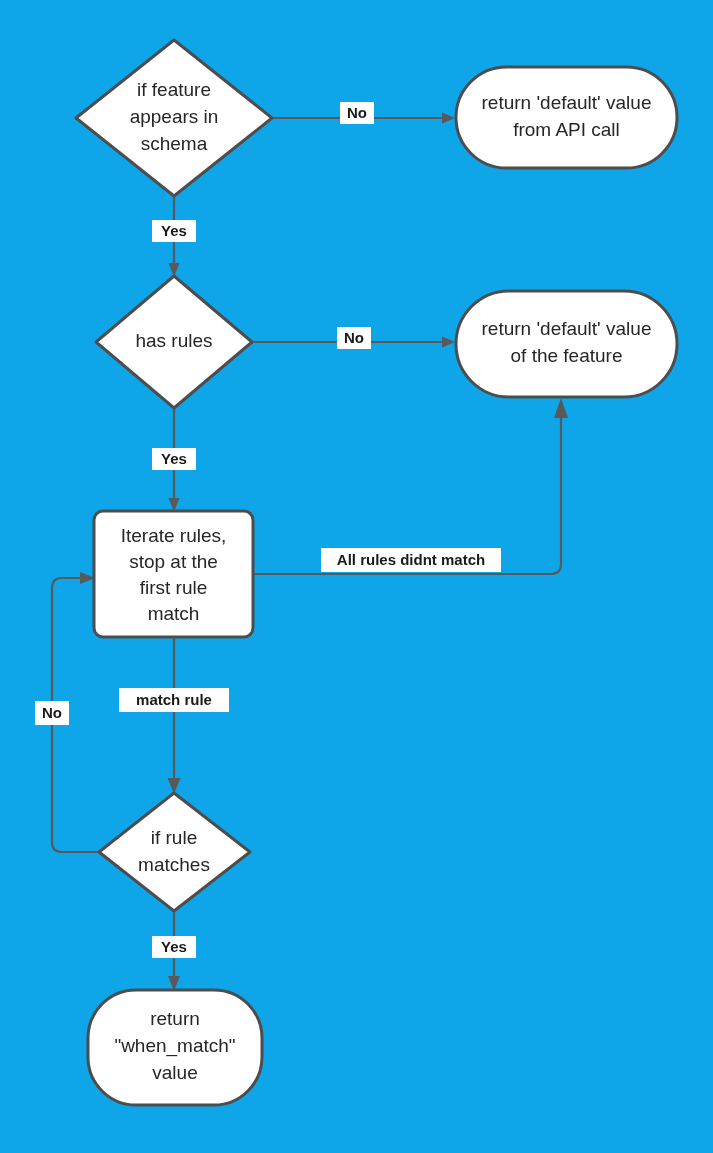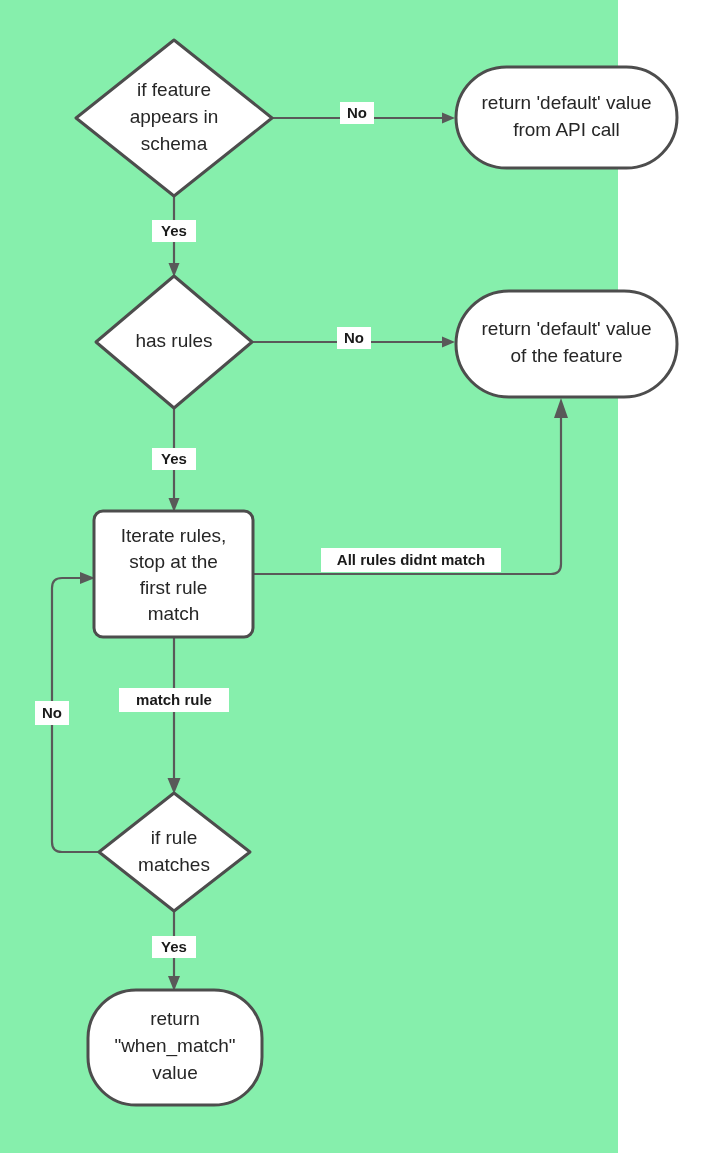--- a/index.html
+++ b/index.html
@@ -9,23 +9,23 @@
     background: #ffffff;
   }
   body {
     width: 713px;
     height: 1153px;
     font-family: "Liberation Sans", sans-serif;
     overflow: hidden;
   }
   #flowchart-root {
     position: relative;
-    width: 618px;
+    width: 713px;
     height: 1153px;
-    background: #86efac;
+    background: #0ea5e9;
   }
   svg.diagram-canvas {
     position: absolute;
     top: 0;
     left: 0;
     width: 713px;
     height: 1153px;
     display: block;
   }
   .node-shape {

